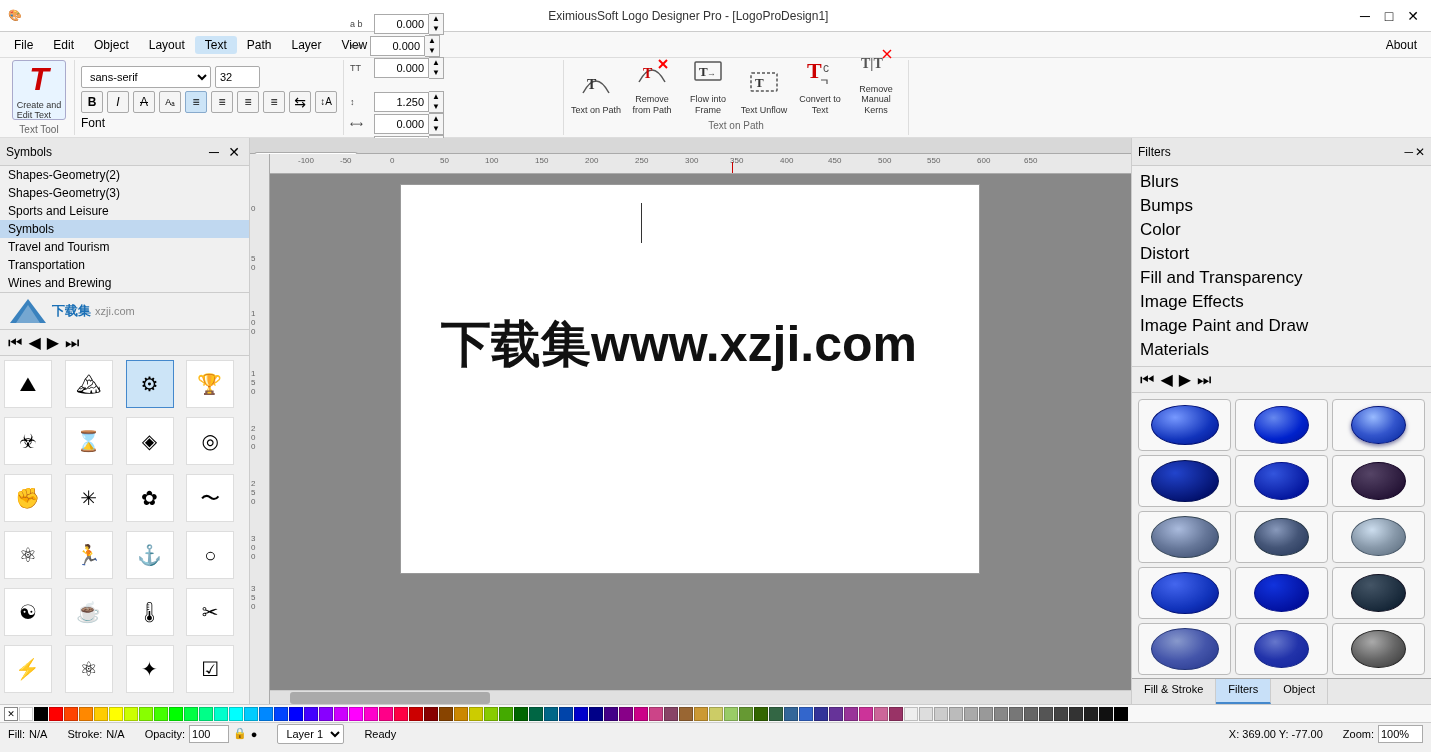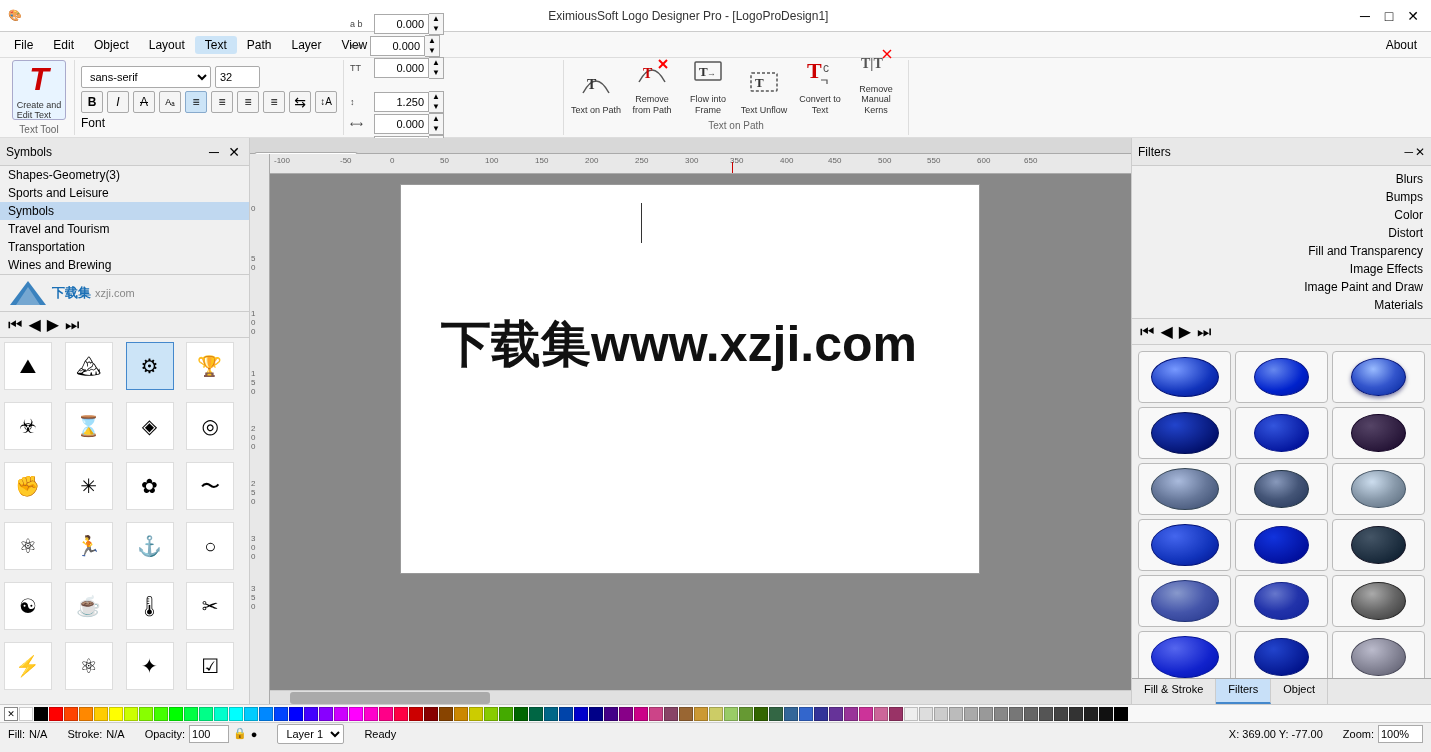--- a/index.html
+++ b/index.html
@@ -366,23 +366,22 @@
     }
     #filters-header .title { font-size: 12px; flex: 1; }
     #filters-header .btns { display: flex; gap: 2px; }
 
     #filters-list {
       padding: 4px;
       flex-shrink: 0;
     }
     .filter-item {
       padding: 2px 4px;
-      font-size: 12px;
-      cursor: pointer;
-      text-align: right;
+      font-size: 17px;
+      cursor: pointer;
     }
 
     .filter-nav {
       display: flex;
       align-items: center;
       padding: 3px 8px;
       gap: 6px;
       border-top: 1px solid #ccc;
       border-bottom: 1px solid #ccc;
       background: #eee;
@@ -694,20 +693,21 @@
 
   <div id="left-panel">
     <div id="symbols-header">
       <span class="title">Symbols</span>
       <div class="btns">
         <span>─</span>
         <span>✕</span>
       </div>
     </div>
     <div id="symbols-list">
+      <div class="sym-item">Shapes-Geometry(2)</div>
       <div class="sym-item">Shapes-Geometry(3)</div>
       <div class="sym-item">Sports and Leisure</div>
       <div class="sym-item active">Symbols</div>
       <div class="sym-item">Travel and Tourism</div>
       <div class="sym-item">Transportation</div>
       <div class="sym-item">Wines and Brewing</div>
     </div>
 
     <div style="padding:4px 8px;display:flex;align-items:center;gap:4px;border-top:1px solid #ccc;">
       <svg width="40" height="28" viewBox="0 0 40 28">
@@ -773,21 +773,21 @@
         <div style="position:absolute;top:100px;left:1px;font-size:8px;color:#666;">5<br>0</div>
         <div style="position:absolute;top:155px;left:1px;font-size:8px;color:#666;">1<br>0<br>0</div>
         <div style="position:absolute;top:215px;left:1px;font-size:8px;color:#666;">1<br>5<br>0</div>
         <div style="position:absolute;top:270px;left:1px;font-size:8px;color:#666;">2<br>0<br>0</div>
         <div style="position:absolute;top:325px;left:1px;font-size:8px;color:#666;">2<br>5<br>0</div>
         <div style="position:absolute;top:380px;left:1px;font-size:8px;color:#666;">3<br>0<br>0</div>
         <div style="position:absolute;top:430px;left:1px;font-size:8px;color:#666;">3<br>5<br>0</div>
       </div>
       <div id="canvas-with-ruler">
         <div id="ruler-horizontal">
-          <span style="position:absolute;left:4px;top:2px;font-size:8px;color:#666;">-100</span>
+          <span style="position:absolute;left:28px;top:2px;font-size:8px;color:#666;">-100</span>
           <span style="position:absolute;left:70px;top:2px;font-size:8px;color:#666;">-50</span>
           <span style="position:absolute;left:120px;top:2px;font-size:8px;color:#666;">0</span>
           <span style="position:absolute;left:170px;top:2px;font-size:8px;color:#666;">50</span>
           <span style="position:absolute;left:215px;top:2px;font-size:8px;color:#666;">100</span>
           <span style="position:absolute;left:265px;top:2px;font-size:8px;color:#666;">150</span>
           <span style="position:absolute;left:315px;top:2px;font-size:8px;color:#666;">200</span>
           <span style="position:absolute;left:365px;top:2px;font-size:8px;color:#666;">250</span>
           <span style="position:absolute;left:415px;top:2px;font-size:8px;color:#666;">300</span>
           <span style="position:absolute;left:460px;top:2px;font-size:8px;color:#666;">350</span>
           <span style="position:absolute;left:510px;top:2px;font-size:8px;color:#666;">400</span>

